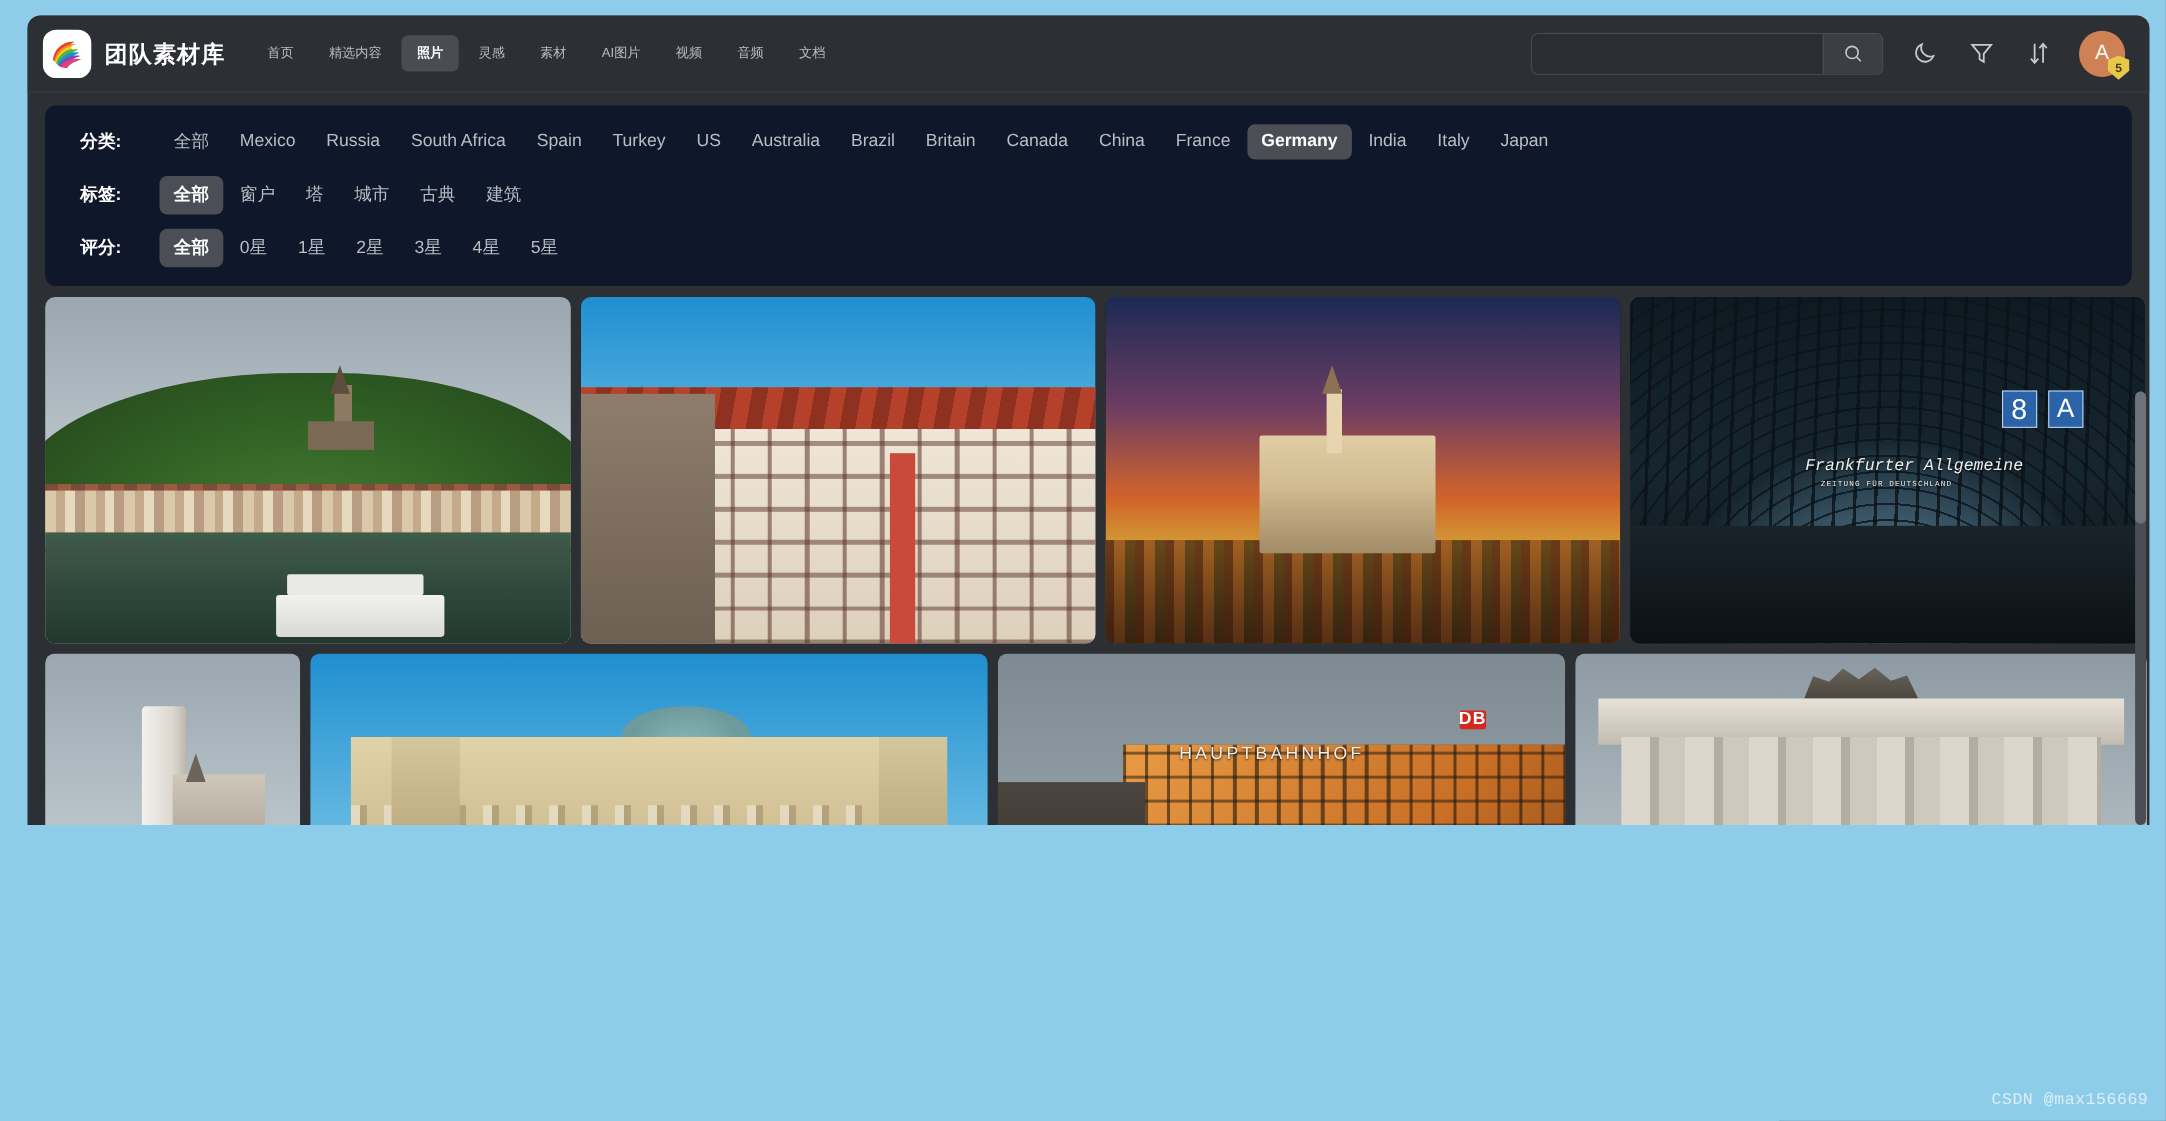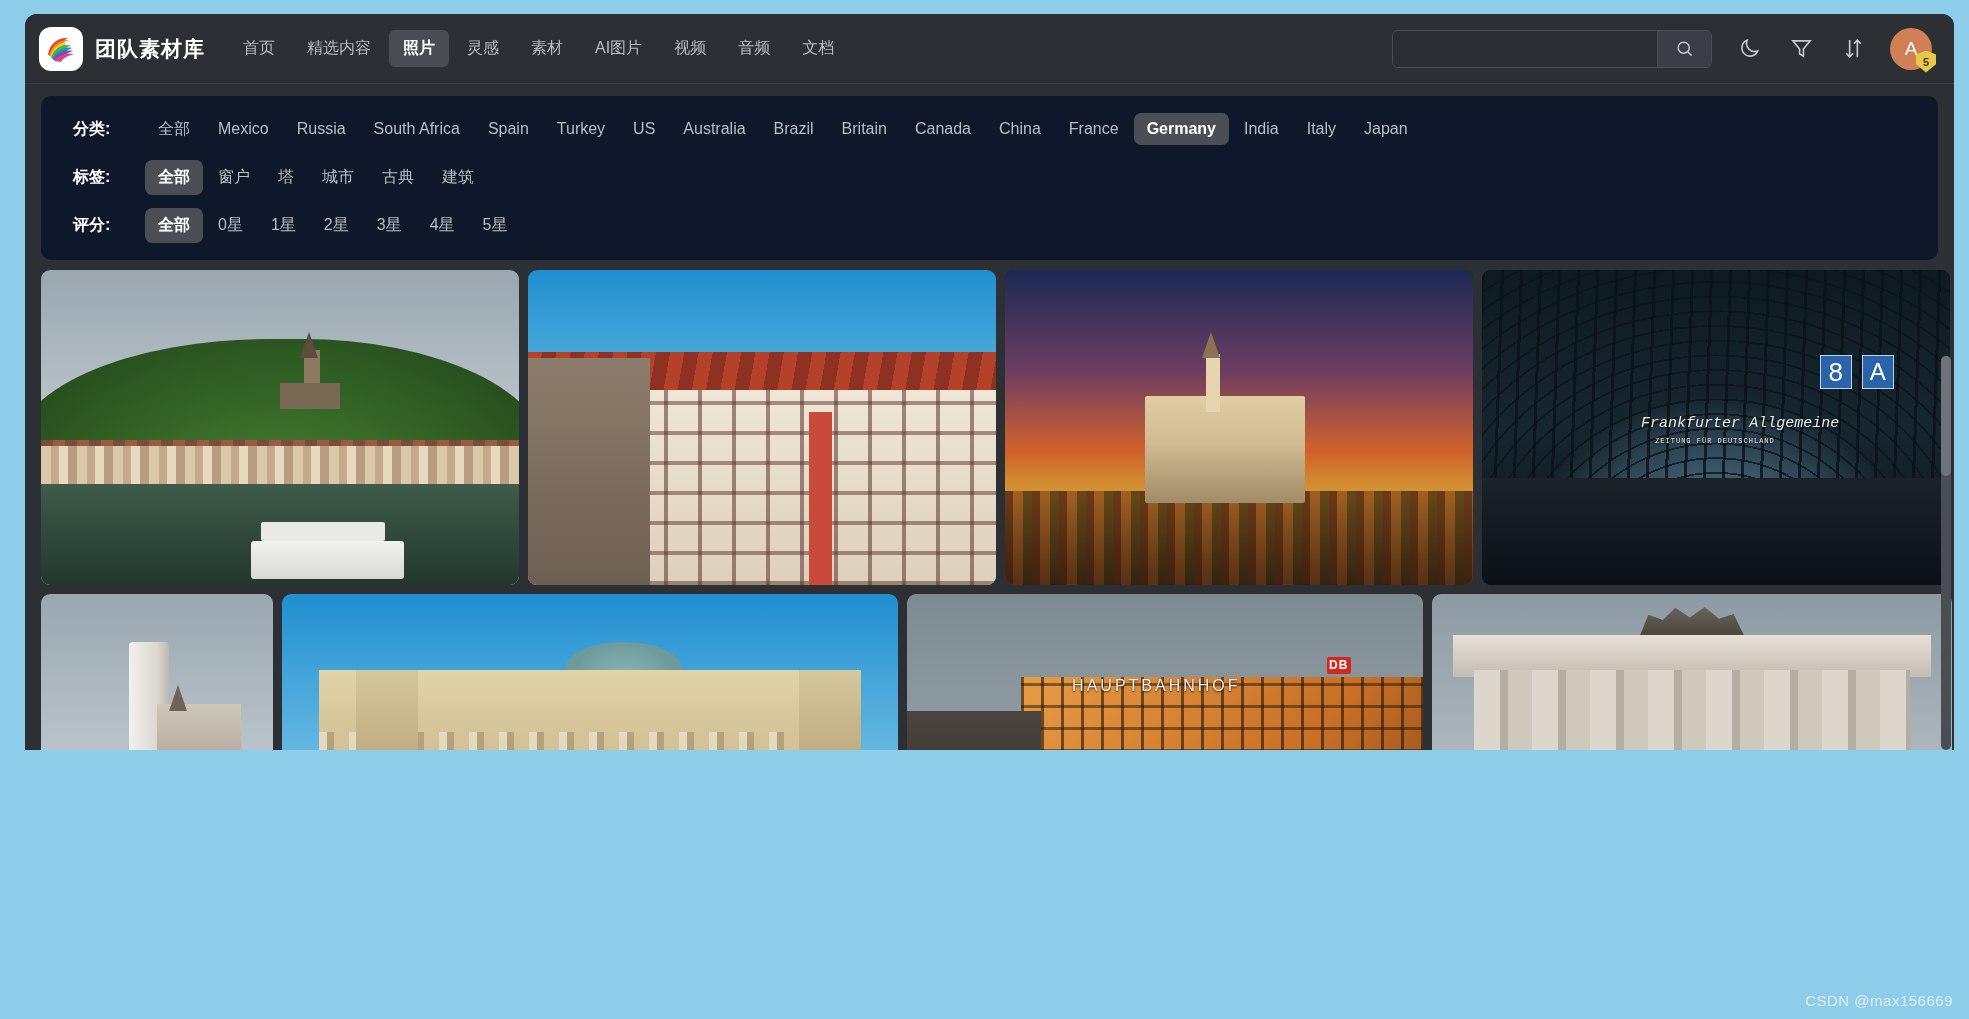--- a/index.html
+++ b/index.html
@@ -68,21 +68,21 @@
   }
 
   .nav {
     display: flex;
     align-items: center;
     gap: 4px;
   }
 
   .nav-item {
     color: #b9bdc4;
-    font-size: 16px;
+    font-size: 12px;
     padding: 8px 14px;
     border-radius: 6px;
     white-space: nowrap;
     cursor: pointer;
   }
   .nav-item.active {
     background: #494d53;
     color: #ffffff;
     font-weight: bold;
     padding-left: 14px;
@@ -239,21 +239,21 @@
 
   
   .watermark {
     position: absolute;
     right: 16px;
     bottom: 10px;
     color: #e8f4fb;
     font-size: 15px;
     opacity: .85;
     letter-spacing: .5px;
-    font-family: Liberation Sans, sans-serif;
+    font-family: Liberation Mono, monospace;
   }
 
   
   .sky-blue   { position:absolute; inset:0; background:linear-gradient(#1f8fd0,#76c3e6 58%,#bfe0ee); }
   .sky-grey   { position:absolute; inset:0; background:linear-gradient(#9aa7b0,#c3ccd2 60%,#dfe4e7); }
   .sky-dusk   { position:absolute; inset:0; background:linear-gradient(#1b2a55 0%,#6d3d62 32%,#d4642a 58%,#f2b23c 72%,#7a5a28 100%); }
   .sky-night  { position:absolute; inset:0; background:linear-gradient(#0d1820,#19303c 55%,#26404c); }
 
   .hill-green {
     position:absolute; left:-6%; right:-6%; bottom:26%; height:52%;
@@ -621,21 +621,21 @@
       </div>
 
       <div class="tile" style="width:516px;height:345px">
         <div class="photo">
           <div class="sky-grey" style="background:linear-gradient(#7d8a92,#9aa5ab 60%,#b3bcc0);"></div>
           <div class="modern-glass"></div>
           <div style="position:absolute;left:0;bottom:30%;width:26%;height:36%;background:linear-gradient(#4a453f,#332f2a);"></div>
           <div class="plaza"></div>
           <div class="crowd"></div>
           <div class="tiny-label" style="left:32%;top:24%;font-size:16px;letter-spacing:3px;font-family:'Liberation Sans',sans-serif;">HAUPTBAHNHOF</div>
-          <div class="db-logo" style="right:14%;top:15%;width:24px;height:17px;font-size:12px;margin-top:11px;">DB</div>
+          <div class="db-logo" style="right:14%;top:15%;width:24px;height:17px;font-size:16px;">DB</div>
         </div>
       </div>
 
       <div class="tile" style="width:520px;height:345px">
         <div class="photo">
           <div class="sky-grey" style="background:linear-gradient(#8d9aa3,#b5bfc5 60%,#d3dade);"></div>
           <div class="quadriga"></div>
           <div class="gate-entablature"></div>
           <div class="gate-columns"></div>
         </div>

